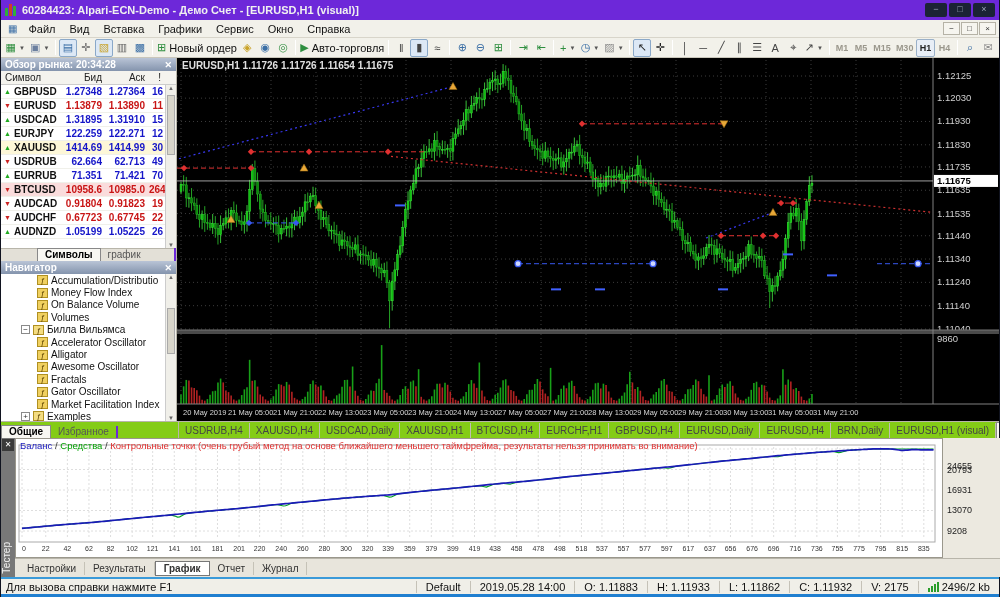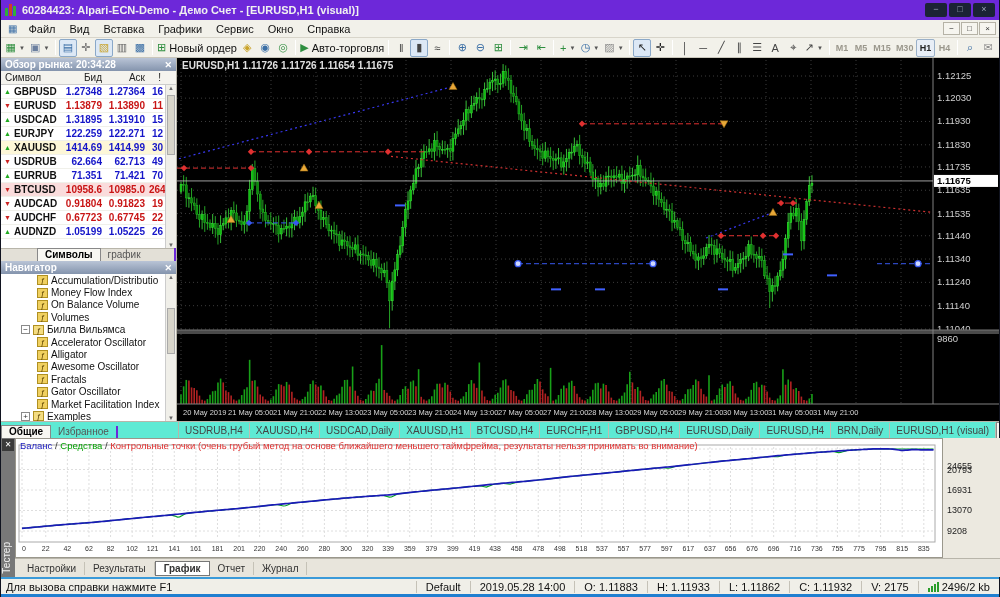--- a/index.html
+++ b/index.html
@@ -50,21 +50,21 @@
   .ptab{padding:0 7px;color:#555;border-right:2px solid #6d28d9;line-height:12px;}
   .ptab.on{background:#f8f7f2;font-weight:bold;color:#000;border:1px solid #888;border-bottom:none;}
   
   #navtree{height:147px;background:#fff;overflow:hidden;position:relative;flex:0 0 auto;}
   .nitem{height:12.4px;display:flex;align-items:center;gap:3px;font-size:10px;color:#111;white-space:nowrap;}
   .nbox{width:9px;height:9px;border:1px solid #8a8a8a;font-size:8px;line-height:7px;text-align:center;color:#333;background:#fff;flex:0 0 auto;}
   .fic{width:11px;height:10px;background:#f0d060;border:1px solid #b09020;font-size:8px;line-height:9px;text-align:center;font-style:italic;color:#5a4000;flex:0 0 auto;}
   
   #chart-area{width:822px;height:363px;background:#000;}
   
-  #row2{height:17px;display:flex;background:#5eead4;border-top:1px solid #b8b5aa;flex:0 0 auto;}
+  #row2{height:17px;display:flex;background:#84cc16;border-top:1px solid #b8b5aa;flex:0 0 auto;}
   #nav-tabs{width:178px;display:flex;align-items:flex-end;font-size:10px;border-right:1px solid #b8b5aa;}
   #chart-tabs{flex:1;display:flex;align-items:flex-end;font-size:10px;overflow:hidden;}
   .ctab{padding:1px 6px;color:#444;white-space:nowrap;border-right:1px solid #c0bdb2;line-height:13px;}
   .ctab.on{background:#f8f7f2;font-weight:bold;color:#000;border:1px solid #888;border-bottom:none;}
   
   #tester{height:139px;display:flex;flex:0 0 auto;background:#ece9e0;}
   #t-strip{width:14px;background:#787878;position:relative;flex:0 0 auto;}
   #t-x{position:absolute;top:1px;left:1px;width:12px;height:12px;background:#3a3a3a;color:#fff;font-size:8px;line-height:12px;text-align:center;}
   #t-label{position:absolute;bottom:3px;left:0;width:14px;color:#f2f2f2;font-size:10px;writing-mode:vertical-rl;transform:rotate(180deg);text-align:left;}
   #t-right{flex:1;display:flex;flex-direction:column;}

